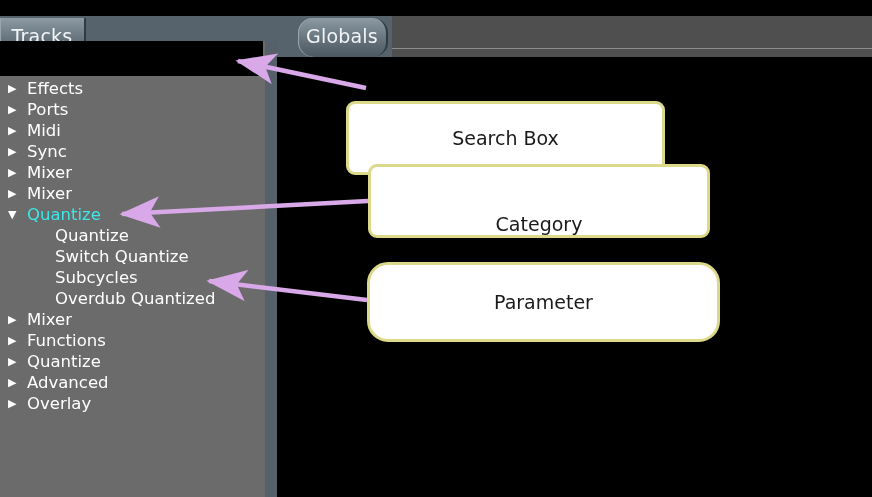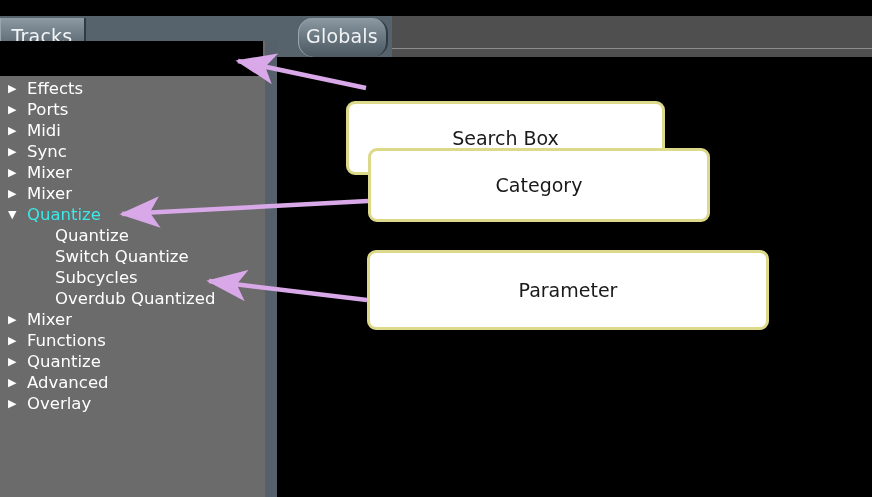--- a/index.html
+++ b/index.html
@@ -129,22 +129,22 @@
     box-sizing: border-box;
     display: flex;
     align-items: center;
     justify-content: center;
     color: #1a1a1a;
     font-family: "DejaVu Sans", sans-serif;
     font-size: 19px;
     user-select: none;
   }
   #callout-search   { left: 346px; top: 65px;  width: 319px; height: 74px; margin-top: 36px; }
-  #callout-category { left: 368px; top: 148px; width: 342px; height: 74px; }
-  #callout-param    { left: 367px; top: 250px; width: 402px; height: 80px; }
+  #callout-category { left: 368px; top: 164px; width: 342px; height: 74px; align-items: flex-end; }
+  #callout-param    { left: 367px; top: 262px; width: 353px; height: 80px; border-radius: 21px; }
 
   
   .arrow-layer {
     position: absolute;
     left: 0; top: 0;
     width: 872px; height: 497px;
     pointer-events: none;
   }
 </style>
 </head>

